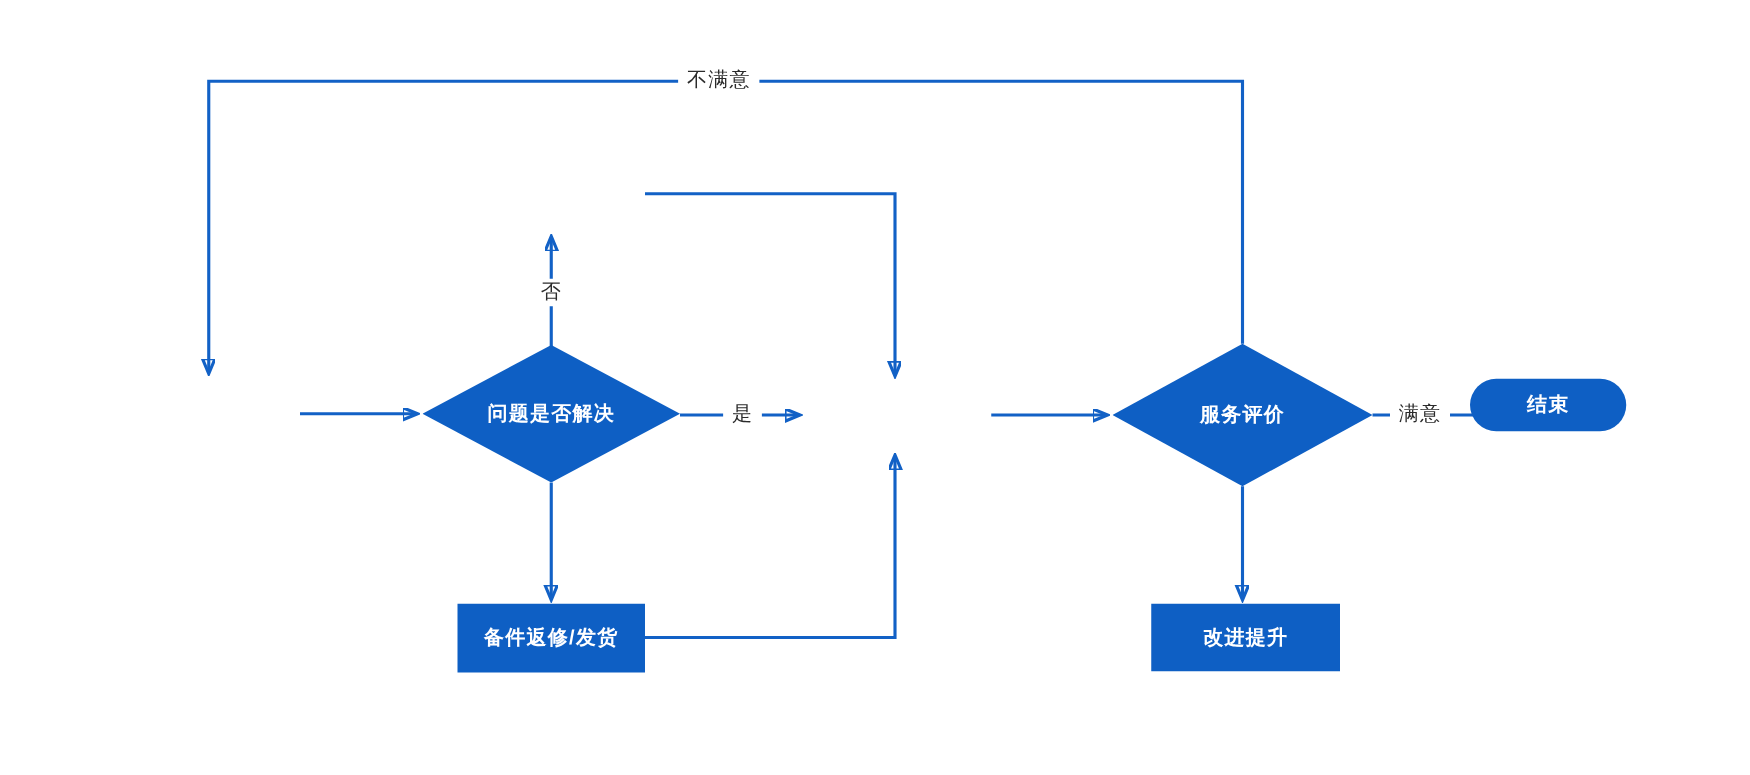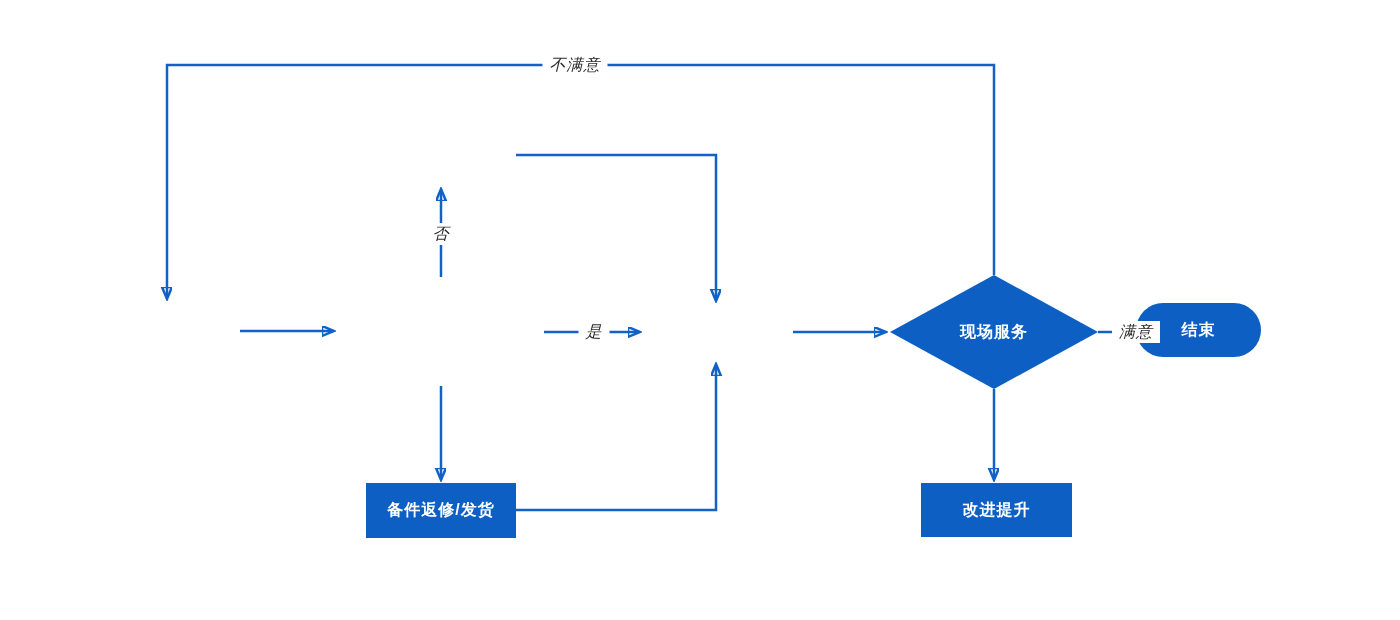--- a/index.html
+++ b/index.html
@@ -24,29 +24,29 @@
     background:var(--shape-fill);color:var(--shape-text);
     font-size:16px;font-weight:600;letter-spacing:1px;white-space:nowrap;
   }
   .rect{}
   .diamond{clip-path:polygon(50% 0,100% 50%,50% 100%,0 50%);}
   .pill{border-radius:28px;}
   .edge-label{
     position:absolute;transform:translate(-50%,-50%);
     background:var(--canvas-bg);color:var(--label-text);
     font-size:16px;font-weight:400;line-height:1;
-    padding:3px 7px;white-space:nowrap;letter-spacing:1px;font-style:italic;
+    padding:3px 7px;white-space:nowrap;letter-spacing:1px;
   }
   
   #n-remote{left:90px;top:303px;width:150px;height:55px;}
   #n-onsite{left:367px;top:128px;width:149px;height:55px;}
   #n-solved{left:338px;top:276px;width:206px;height:110px;}
   #n-complete{left:643px;top:304px;width:150px;height:56px;}
   #n-eval{left:890px;top:275px;width:208px;height:114px;}
-  #n-end{left:1136px;top:303px;width:125px;height:54px;font-family:Liberation Mono, monospace;}
+  #n-end{left:1176px;top:303px;width:125px;height:42px;font-family:Liberation Mono, monospace;}
   #n-spare{left:366px;top:483px;width:150px;height:55px;}
   #n-improve{left:921px;top:483px;width:151px;height:54px;}
   
   #lbl-no{left:441px;top:234px;}
   #lbl-yes{left:594px;top:332px;}
   #lbl-satisfied{left:1136px;top:332px;}
   #lbl-unsatisfied{left:575px;top:65px;}
 </style>
 </head>
 <body>
@@ -64,21 +64,22 @@
     <path d="M544,332 L638,332" marker-end="url(#arrow)"></path>
     <path d="M441,386 L441,478" marker-end="url(#arrow)"></path>
     <path d="M516,155 L716,155 L716,299" marker-end="url(#arrow)"></path>
     <path d="M516,510 L716,510 L716,366" marker-end="url(#arrow)"></path>
     <path d="M793,332 L884,332" marker-end="url(#arrow)"></path>
     <path d="M1098,332 L1192,332" marker-end="url(#arrow)"></path>
     <path d="M994,389 L994,478" marker-end="url(#arrow)"></path>
     <path d="M994,275 L994,65 L167,65 L167,297" marker-end="url(#arrow)"></path>
   </svg>
 
-  <div id="n-eval" class="node diamond">现场服务</div>
+  <div id="n-solved" class="node diamond">问题是否解决</div>
+  <div id="n-eval" class="node diamond">服务评价</div>
   <div id="n-end" class="node pill">结束</div>
   <div id="n-improve" class="node rect">改进提升</div>
   <div id="n-spare" class="node rect">备件返修/发货</div>
 
   <span id="lbl-no" class="edge-label">否</span>
   <span id="lbl-yes" class="edge-label">是</span>
   <span id="lbl-satisfied" class="edge-label">满意</span>
   <span id="lbl-unsatisfied" class="edge-label">不满意</span>
 
 </div>

